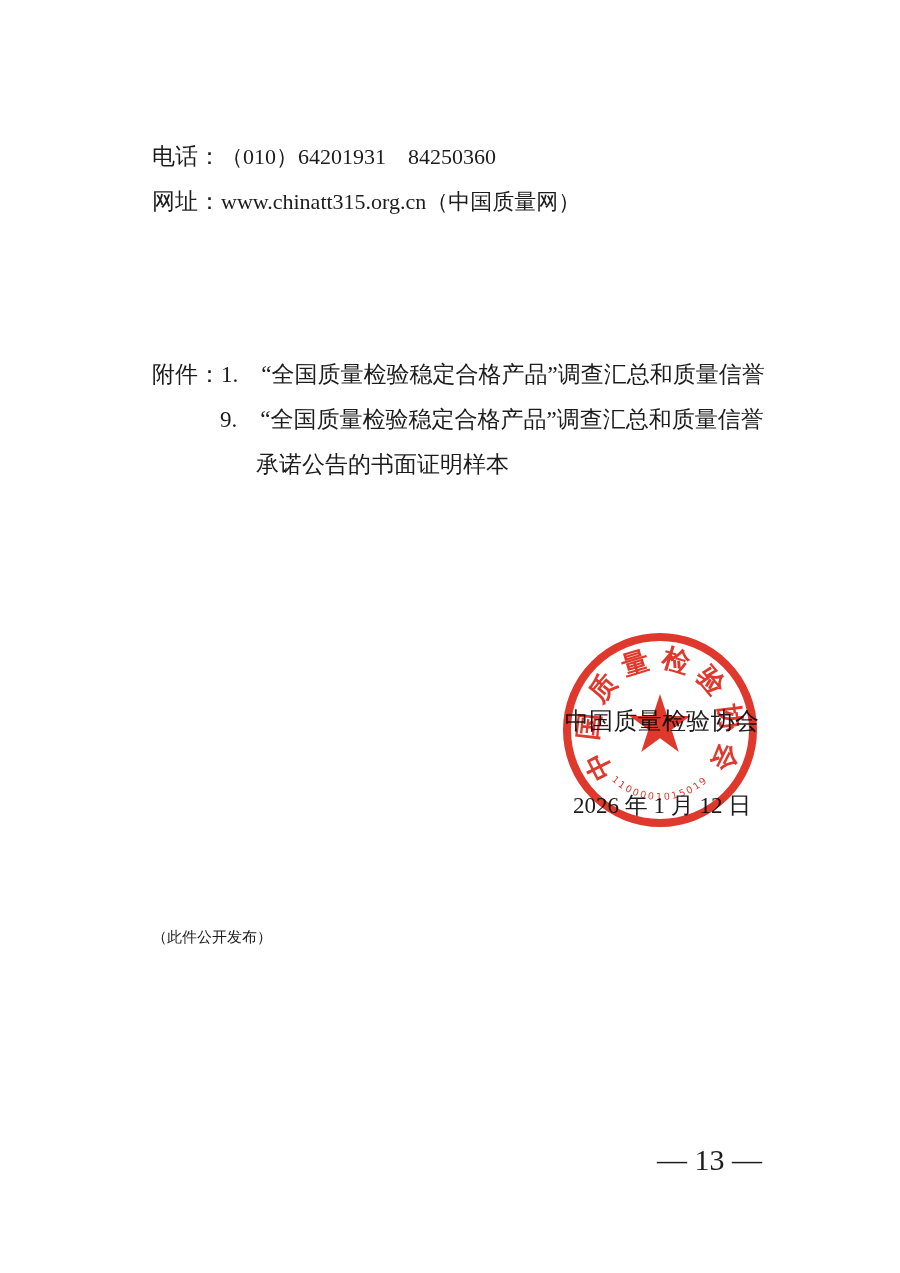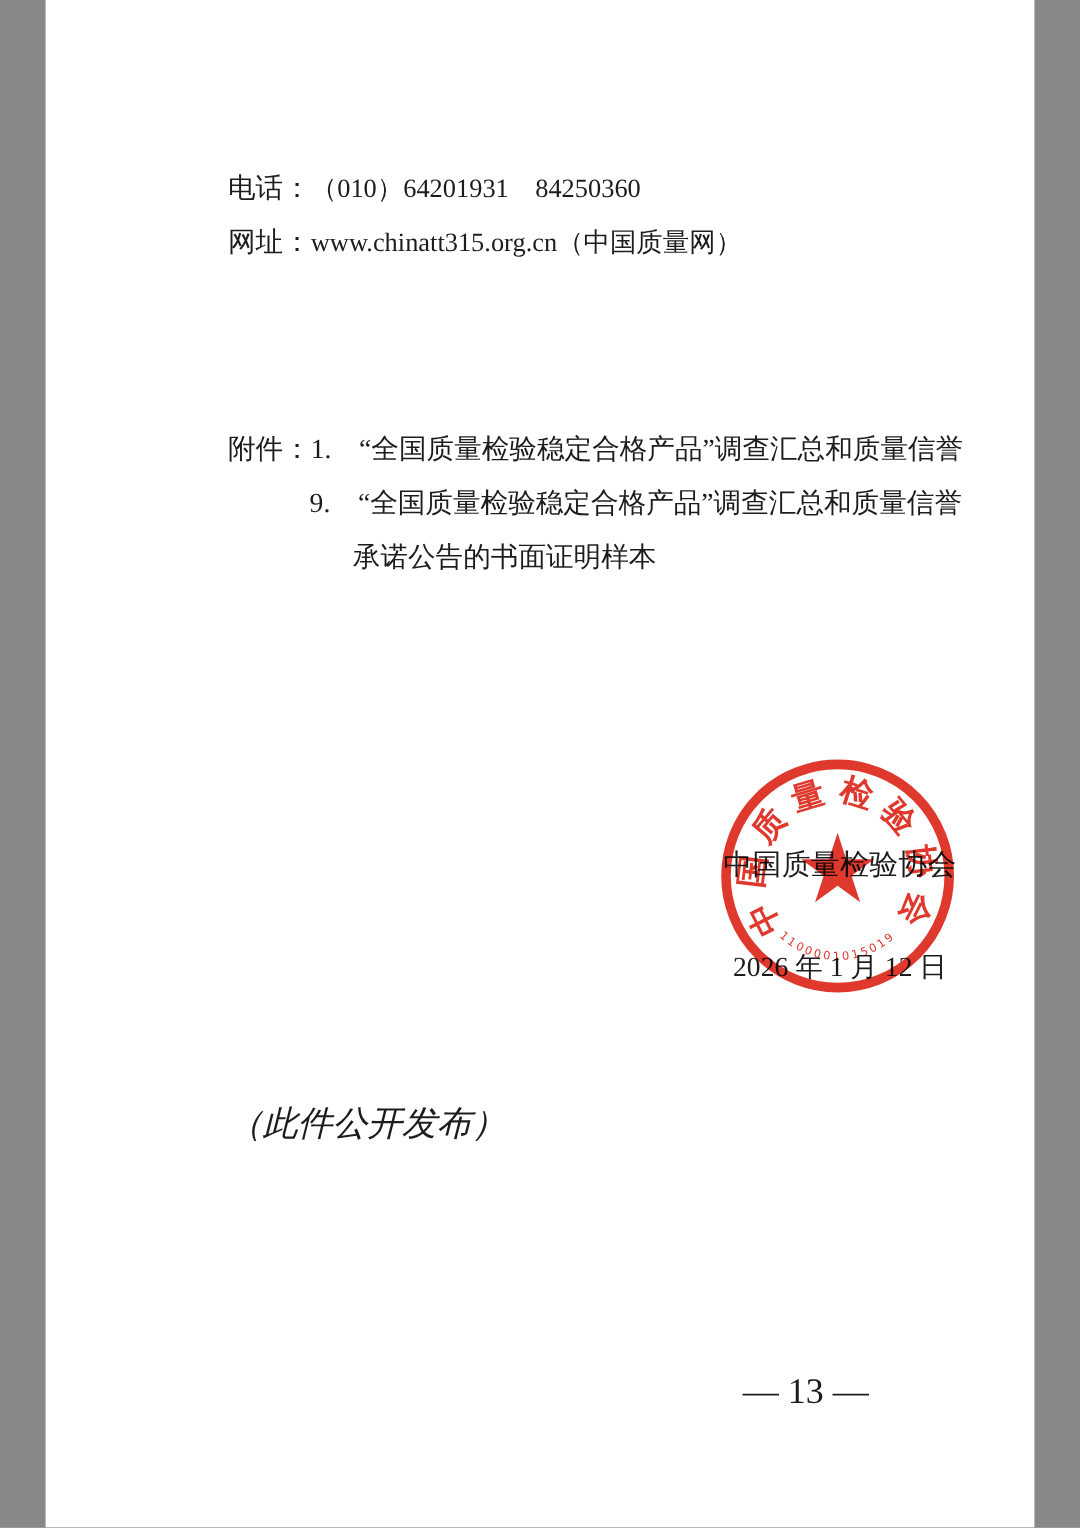--- a/index.html
+++ b/index.html
@@ -1,18 +1,18 @@
 <!DOCTYPE html>
 <html><head>
 <meta charset="utf-8">
 <style>
   html,body { margin:0; padding:0; background:#888; }
   .page {
     position:relative;
-    width:824px; height:1273px;
+    width:900px; height:1273px;
     margin:0 auto;
     background:#ffffff;
     font-family:"Liberation Serif","DejaVu Serif",serif;
     color:#1c1c1c;
     overflow:hidden;
   }
   
   .contact { position:absolute; left:152px; top:134px; }
   .c-line { height:45px; line-height:45px; font-size:23px; white-space:nowrap; }
   .c-line .val { font-size:22px; }
@@ -33,21 +33,21 @@
     z-index:1; white-space:pre;
   }
   
   .seal-svg {
     position:absolute; left:562px; top:630px;
     z-index:2; mix-blend-mode:multiply; opacity:0.97;
   }
   .seal-ring-text { font-family:"Liberation Serif","DejaVu Serif",serif; font-size:27px; letter-spacing:9px; font-weight:bold; }
   .seal-code-text { font-family:"DejaVu Sans","Liberation Sans",sans-serif; font-size:9.5px; letter-spacing:2.2px; }
   
-  .release { position:absolute; left:152px; top:915px; height:45px; line-height:45px; font-size:29px;font-style:italic; }
+  .release { position:absolute; left:152px; top:915px; height:45px; line-height:45px; font-size:15px; }
   .pagenum { position:absolute; right:138px; top:1146px; font-size:30px; line-height:28px; white-space:pre; }
 </style>
 </head>
 <body>
 
 <div class="page">
 
   <div class="contact">
     <div class="c-line">
       <span class="lbl">电话：</span><span class="val">（010）64201931　84250360</span>

